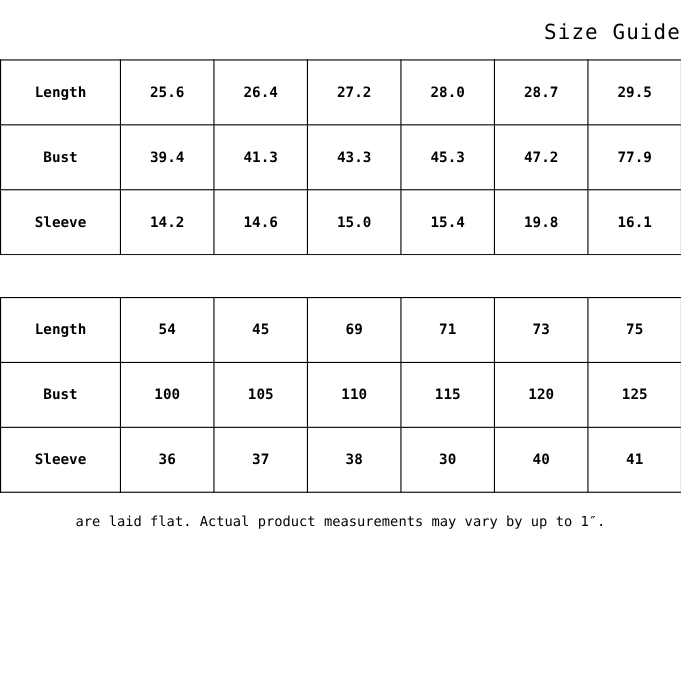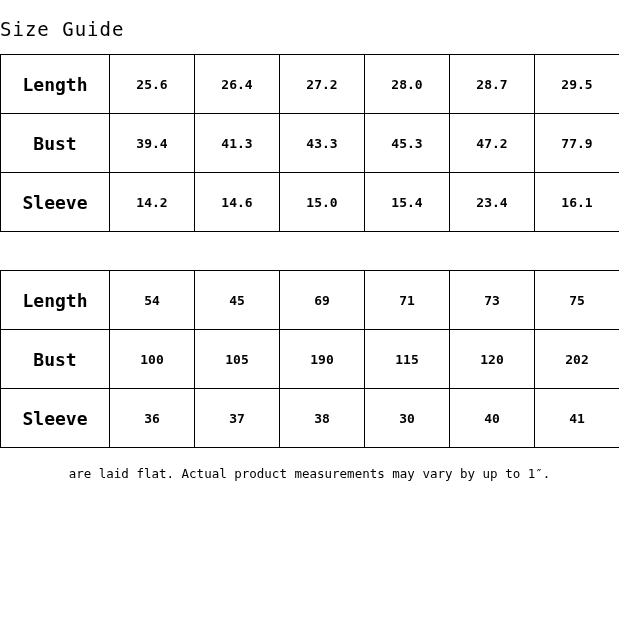--- a/index.html
+++ b/index.html
@@ -15,27 +15,28 @@
     overflow: hidden;
   }
   .page {
     position: relative;
     width: 619px;
     height: 618px;
     box-sizing: border-box;
     background: #ffffff;
   }
   .title {
-    text-align: left;
+    text-align: right;
     font-family: "DejaVu Sans Mono", monospace;
     font-size: 19px;
     letter-spacing: 1px;
     padding-top: 18px;
     padding-bottom: 14px;
     color: #000000;
+    padding-left: 48px;
   }
   table.size-table {
     border-collapse: collapse;
     width: 619px;
     table-layout: fixed;
   }
   table.size-table td {
     border: 1px solid #000000;
     height: 56px;
     text-align: center;
@@ -44,21 +45,21 @@
     font-size: 13px;
     color: #000000;
     font-weight: bold;
   }
   table.size-table td.hdr {
     font-weight: bold;
     font-size: 13px;
   }
   table.size-table td.rowlabel {
     font-weight: bold;
-    font-size: 18px;
+    font-size: 13px;
   }
   table.size-table td.unit {
     font-weight: bold;
     font-size: 13px;
   }
   
   col.c-label { width: 109px; }
   col.c-size  { width: 85px; }
 
   .gap {
@@ -111,21 +112,21 @@
         <td>45.3</td>
         <td>47.2</td>
         <td>77.9</td>
       </tr>
       <tr>
         <td class="rowlabel">Sleeve</td>
         <td>14.2</td>
         <td>14.6</td>
         <td>15.0</td>
         <td>15.4</td>
-        <td>23.4</td>
+        <td>19.8</td>
         <td>16.1</td>
       </tr>
     </tbody>
   </table>
 
   <div class="gap"></div>
 
   <table class="size-table">
     <colgroup>
       <col class="c-label">
@@ -143,24 +144,24 @@
         <td>45</td>
         <td>69</td>
         <td>71</td>
         <td>73</td>
         <td>75</td>
       </tr>
       <tr>
         <td class="rowlabel">Bust</td>
         <td>100</td>
         <td>105</td>
-        <td>190</td>
+        <td>110</td>
         <td>115</td>
         <td>120</td>
-        <td>202</td>
+        <td>125</td>
       </tr>
       <tr>
         <td class="rowlabel">Sleeve</td>
         <td>36</td>
         <td>37</td>
         <td>38</td>
         <td>30</td>
         <td>40</td>
         <td>41</td>
       </tr>

